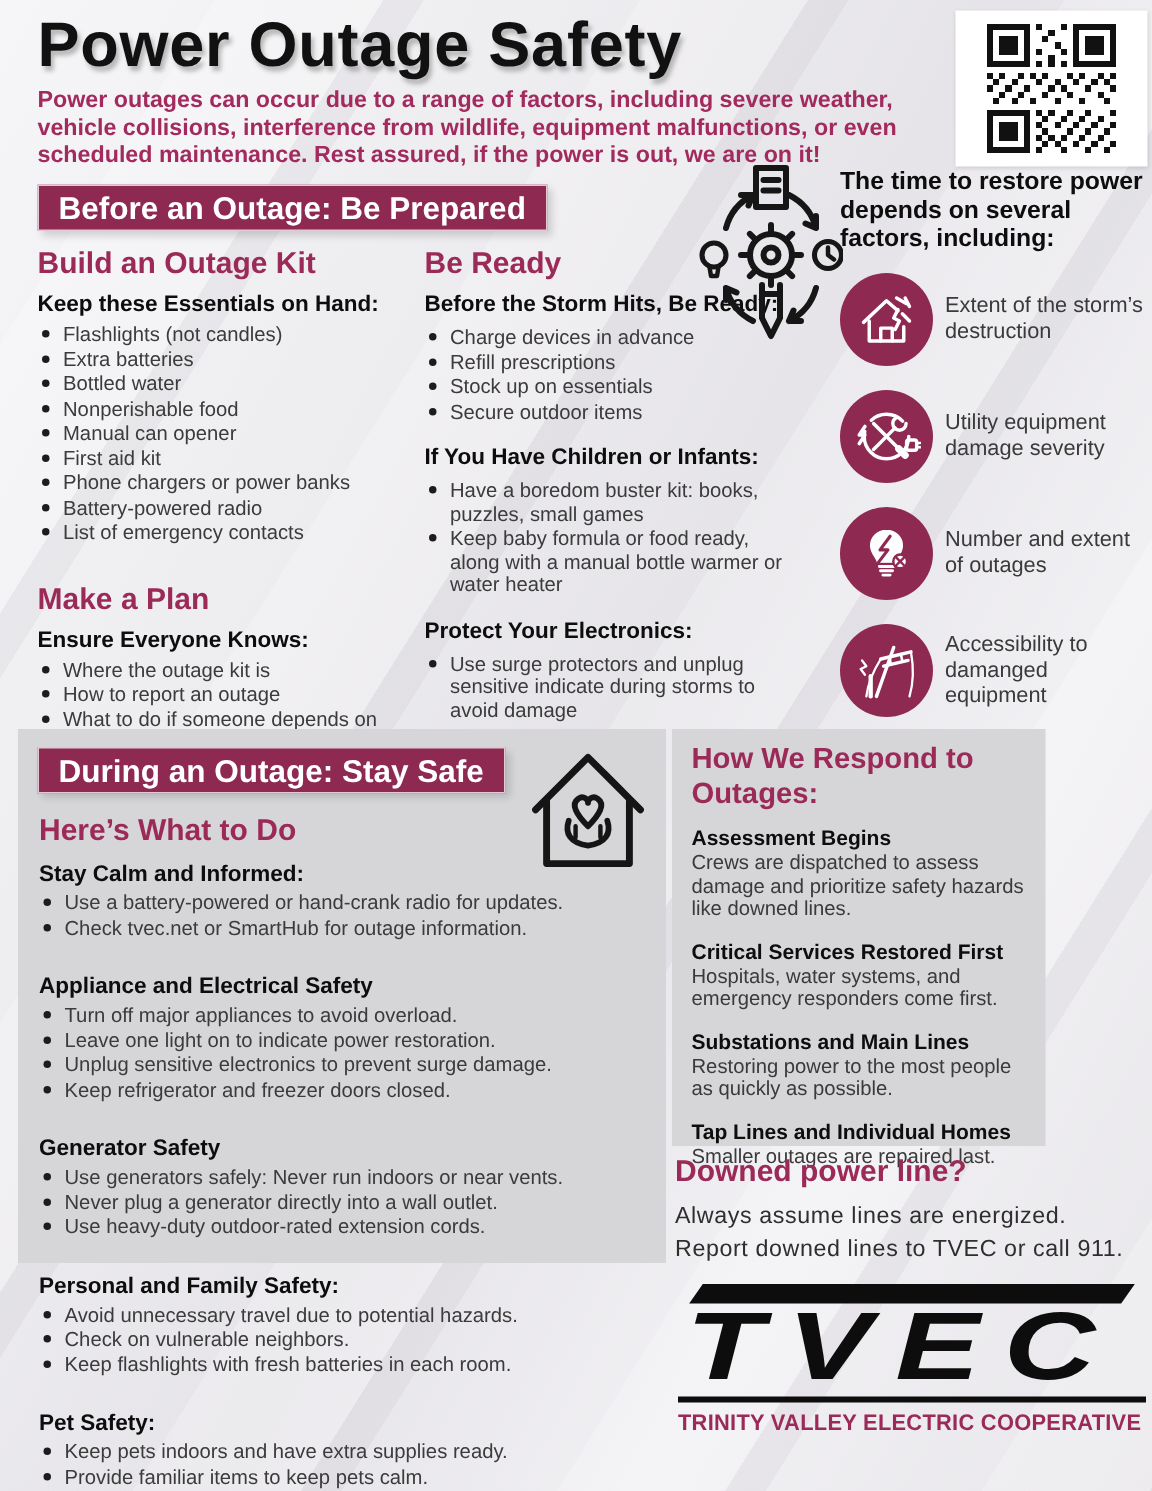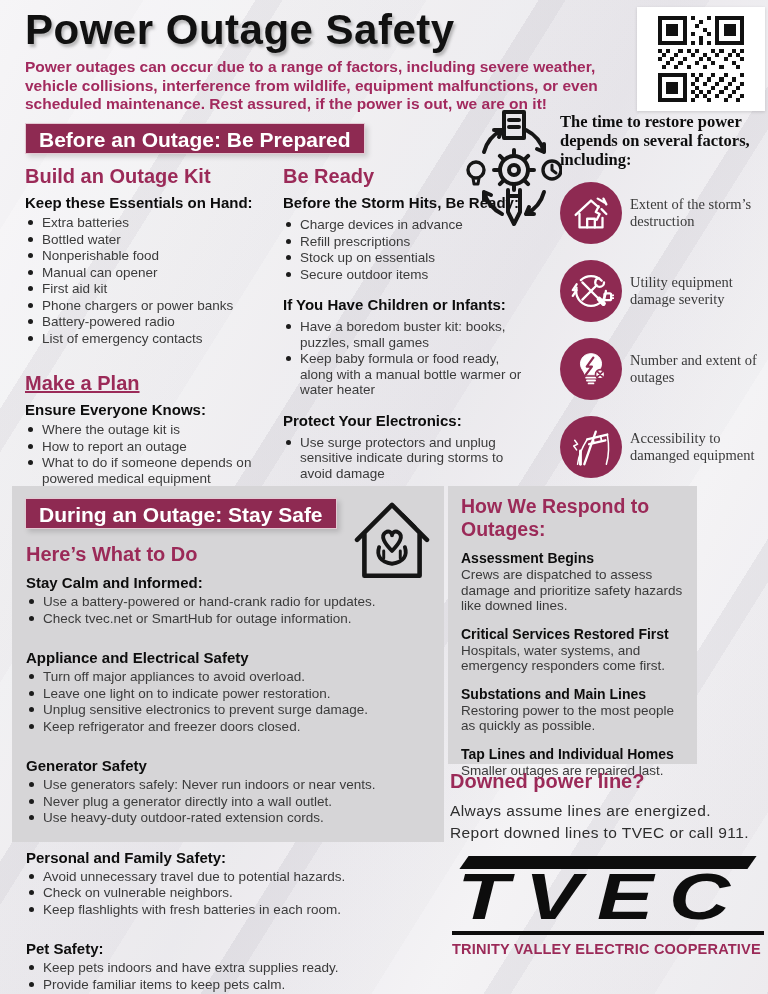--- a/index.html
+++ b/index.html
@@ -24,28 +24,28 @@
       box-shadow:3px 3px 5px rgba(0,0,0,.15);white-space:nowrap;}
   .banner1{position:absolute;left:25px;top:123px;}
   h3{margin:0;font-size:20px;font-weight:bold;color:#9b2a58;}
   .subhead{font-size:15px;font-weight:bold;color:#0d0d0d;margin:0 0 4px;}
   ul.bullets{list-style:none;margin:0;padding:0;}
   ul.bullets li{position:relative;padding-left:17px;font-size:13.5px;line-height:15.5px;color:#3b3b3b;margin-bottom:1px;}
   ul.bullets li::before{content:"";position:absolute;left:3px;top:5px;width:5px;height:5px;border-radius:50%;background:#1c1c1c;}
   
   .col-left{position:absolute;left:25px;top:165px;width:228px;}
   .col-left h3{margin-bottom:6px;}
-  .plan-head{margin-top:26px !important;text-decoration:underline;}
+  .plan-head{margin-top:26px !important;}
   .col-mid{position:absolute;left:283px;top:165px;width:250px;}
   .col-mid h3{margin-bottom:6px;}
   .br-group{margin-bottom:14px;}
   .br-group .subhead{margin:12px 0 6px;}
   .process-icon{position:absolute;left:466px;top:110px;width:96px;height:122px;}
   
-  .sidebar{position:absolute;left:560px;top:112px;width:205px;font-family:Liberation Serif, serif;}
+  .sidebar{position:absolute;left:560px;top:112px;width:205px;}
   .sidebar-head{font-size:16.5px;line-height:19px;font-weight:bold;color:#0d0d0d;margin-bottom:13px;}
   .factor{display:flex;align-items:center;gap:8px;margin-bottom:16px;}
   .factor-circle{flex:none;width:62px;height:62px;border-radius:50%;background:#8e2a52;
       display:flex;align-items:center;justify-content:center;}
   .factor-circle svg{width:46px;height:46px;}
   .factor-label{font-size:14.5px;line-height:17px;color:#3a3a3a;}
   
   .gray-left{position:absolute;left:12px;top:486px;width:432px;height:356px;background:#d6d5d7;}
   .banner2{position:absolute;left:13px;top:12px;}
   .house-icon{position:absolute;right:6px;top:6px;width:92px;height:92px;}
@@ -107,20 +107,21 @@
     </svg>
   </div>
 
   <div class="banner banner1">Before an Outage: Be Prepared</div>
 
   <div class="col-left">
     <h3>Build an Outage Kit</h3>
     <div class="subhead">Keep these Essentials on Hand:</div>
     <ul class="bullets">
 
+    <li>Flashlights (not candles)</li>
         <li>Extra batteries</li>
         <li>Bottled water</li>
         <li>Nonperishable food</li>
         <li>Manual can opener</li>
         <li>First aid kit</li>
         <li>Phone chargers or power banks</li>
         <li>Battery-powered radio</li>
         <li>List of emergency contacts</li>
       </ul>
     <h3 class="plan-head">Make a Plan</h3>

